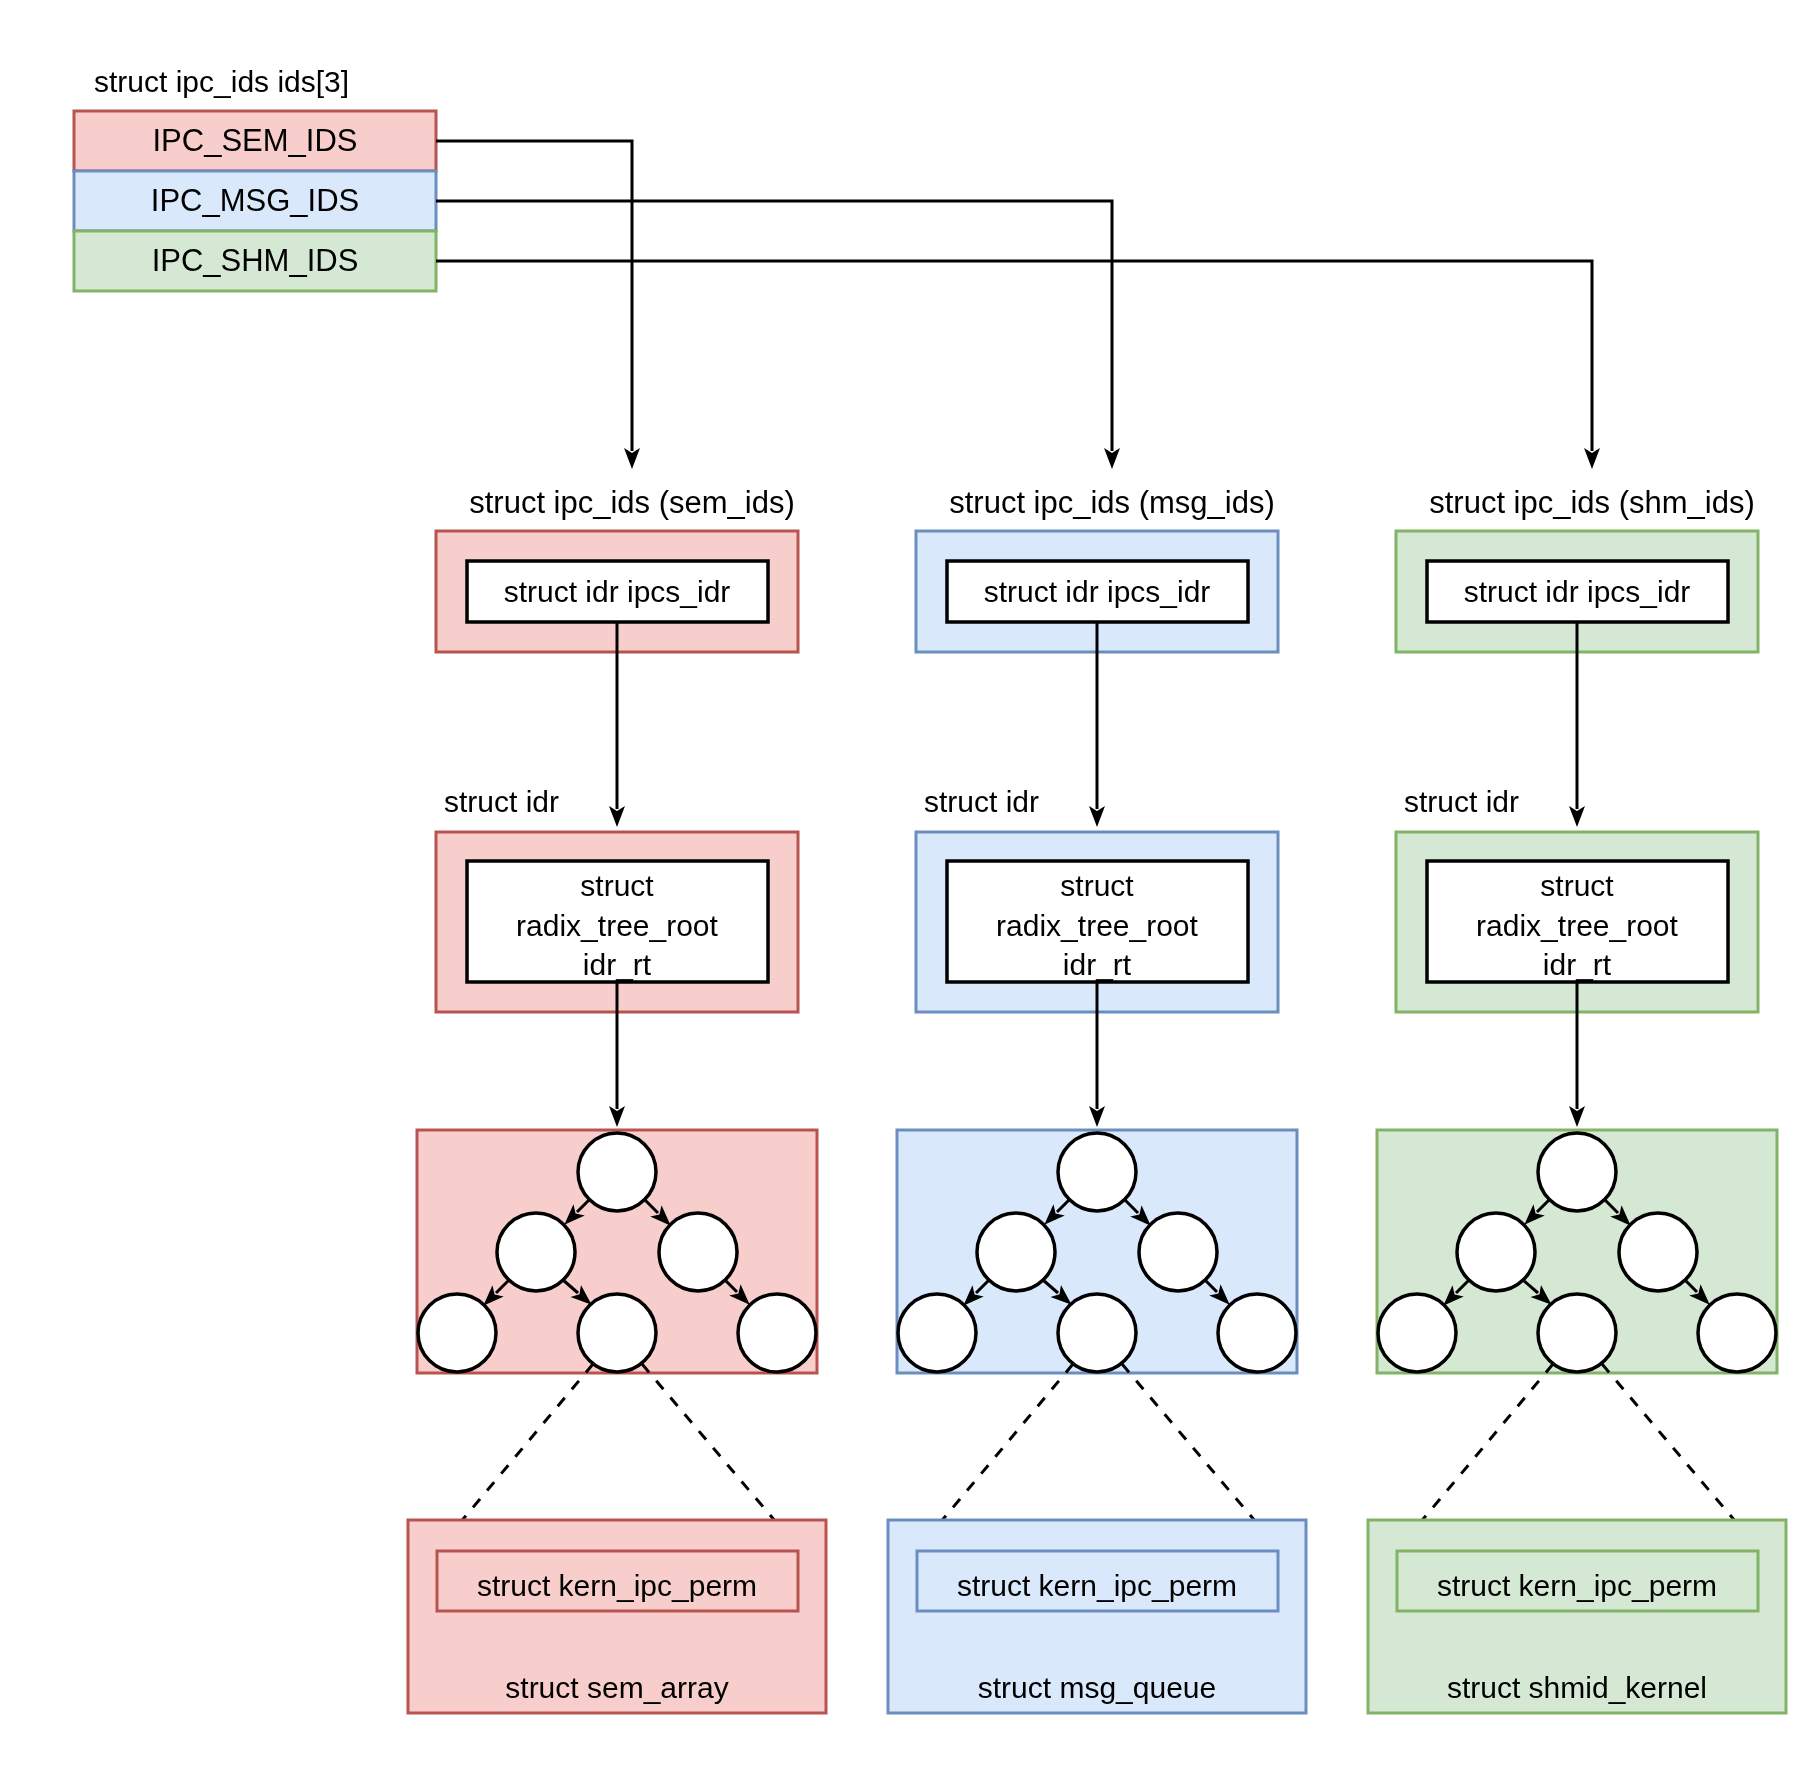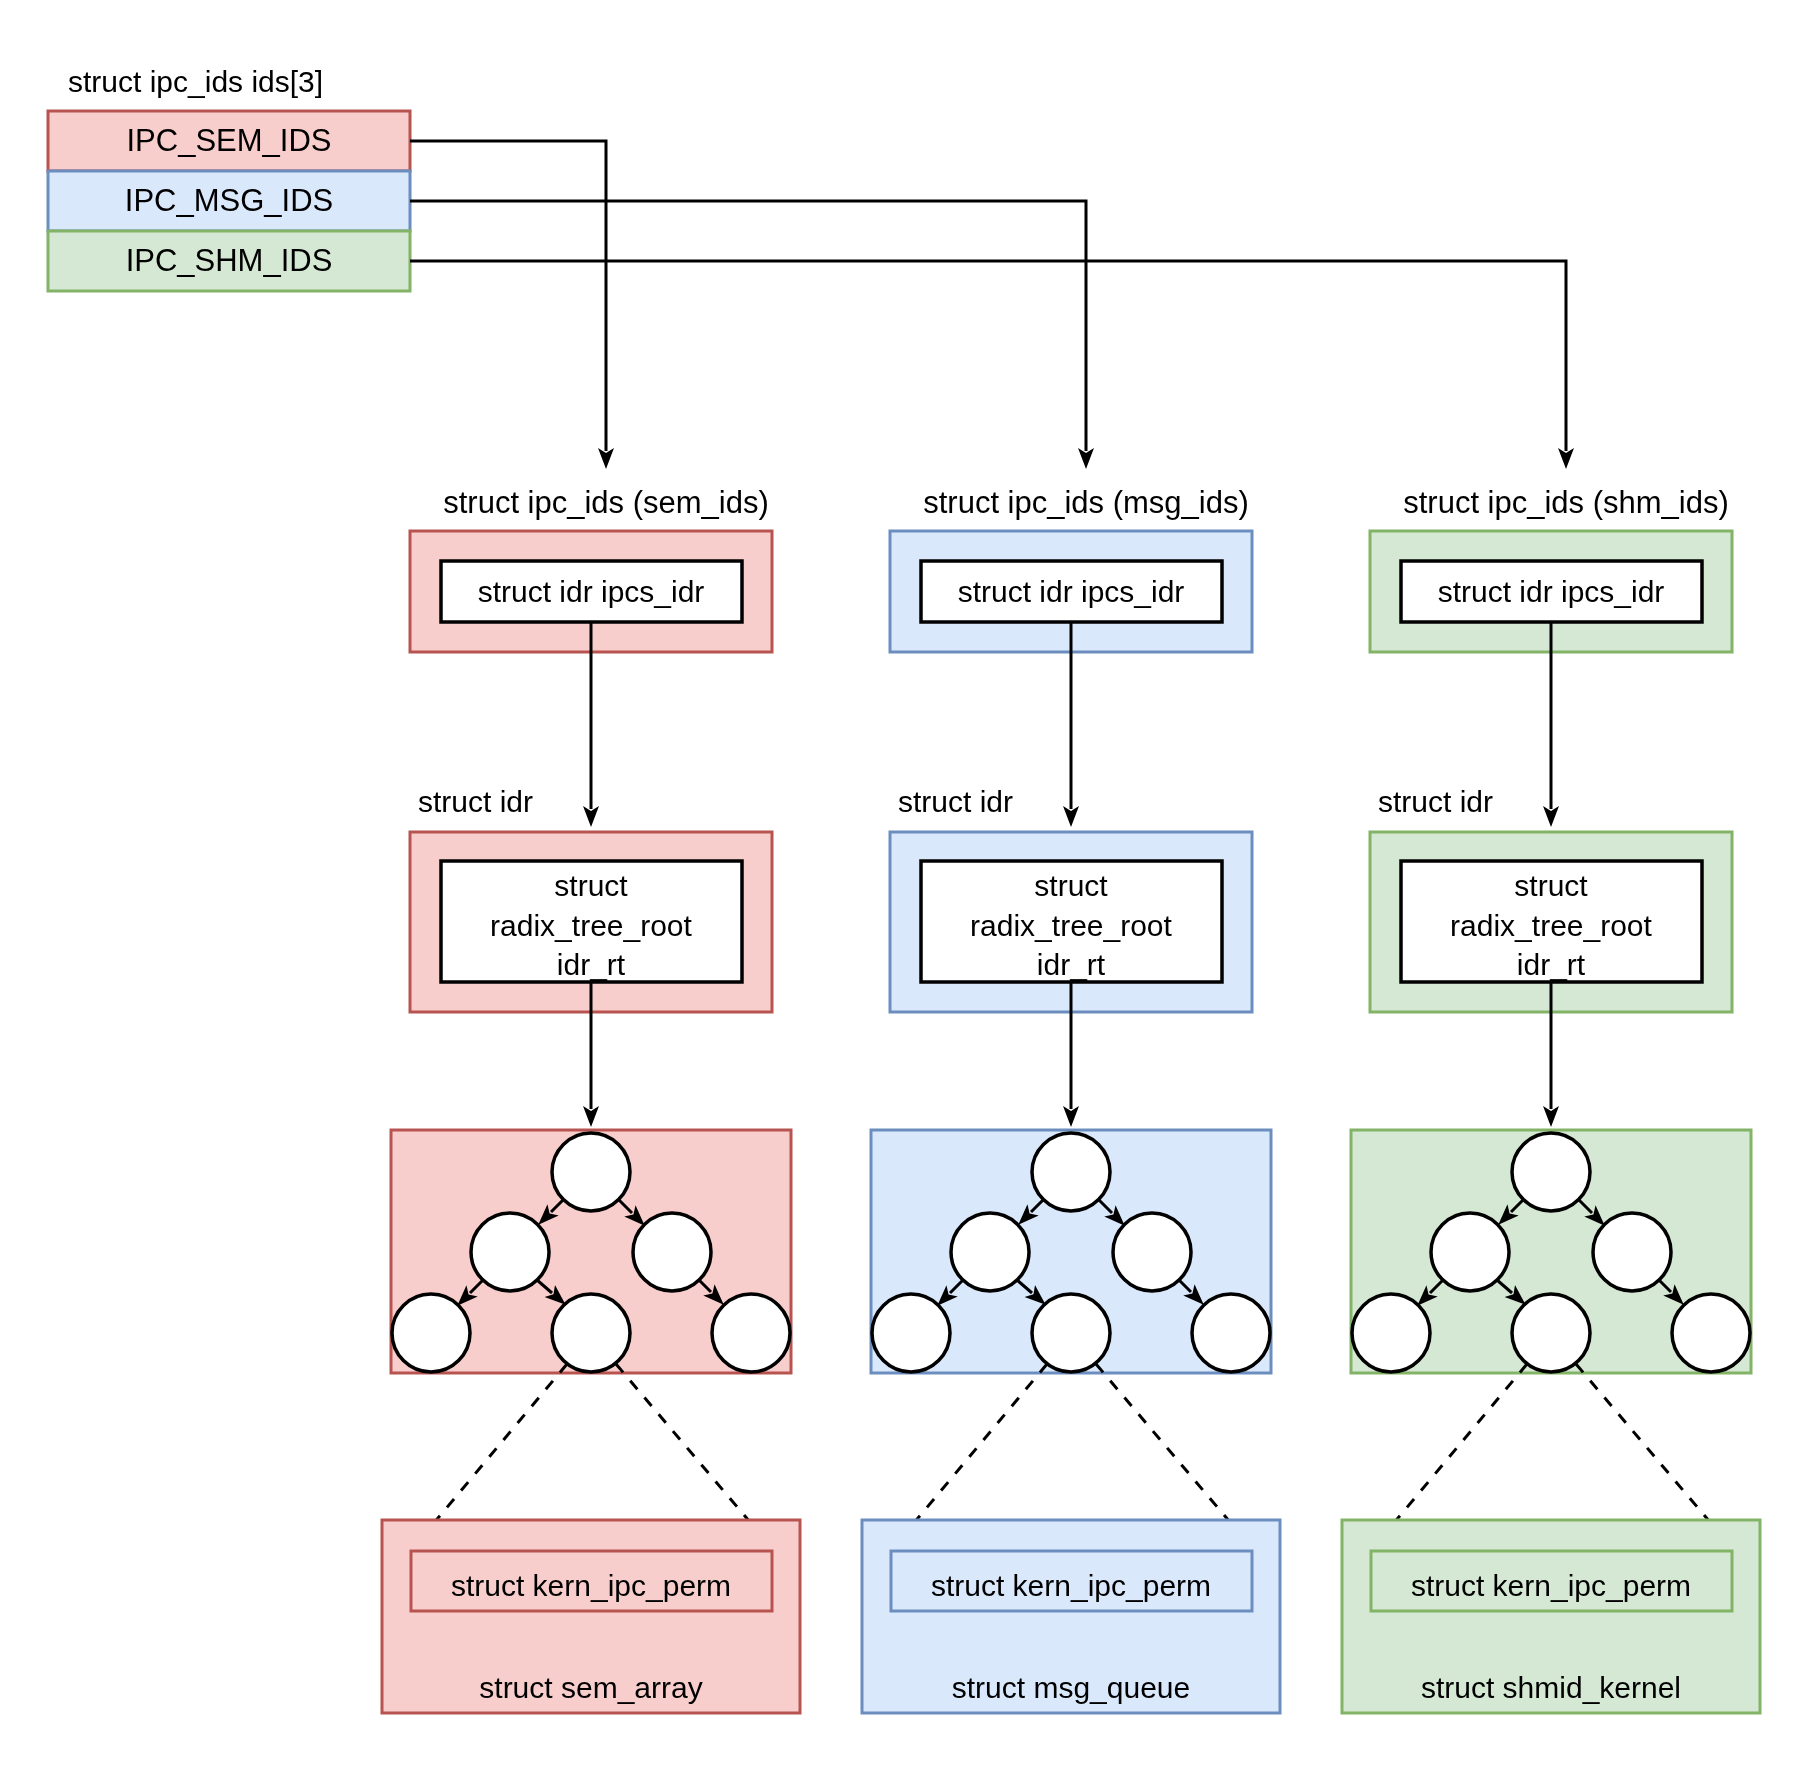--- a/index.html
+++ b/index.html
@@ -1,16 +1,16 @@
 <!DOCTYPE html>
 <html><head>
 <meta charset="utf-8">
 <style>
   html,body{margin:0;padding:0;background:#ffffff;}
-  .stage{width:1652px;height:1771px;position:relative;background:#ffffff;}
+  .stage{width:1652px;height:1771px;position:relative;background:#ffffff;margin-left:26px;}
   svg{display:block;}
   text{font-family:"Liberation Sans", sans-serif;fill:#000000;}
   .t30{font-size:30px;}
   .t31{font-size:31px;}
   .mid{text-anchor:middle;}
   .blackbox{fill:#ffffff;stroke:#000000;stroke-width:3.5;}
   .node{fill:#ffffff;stroke:#000000;stroke-width:3.5;}
   .conn{fill:none;stroke:#000000;stroke-width:3;}
   .dash{fill:none;stroke:#000000;stroke-width:3;stroke-dasharray:11 11;}
   .cbox{stroke-width:3;}

